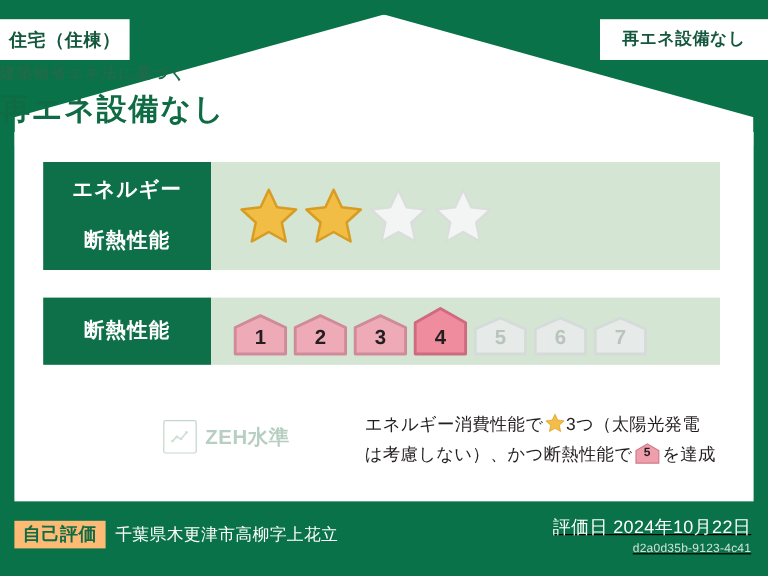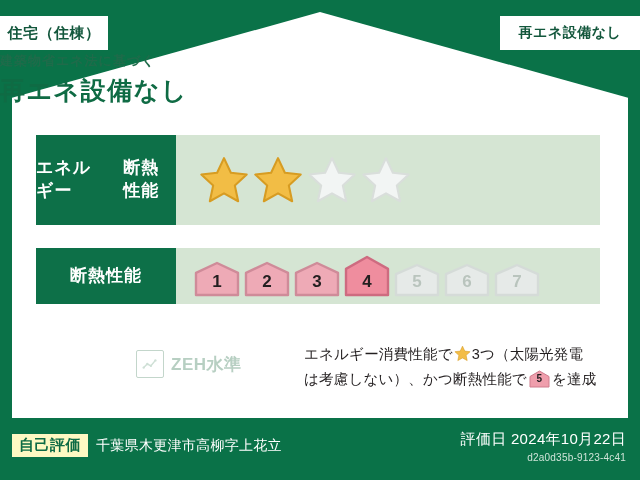--- a/index.html
+++ b/index.html
@@ -42,21 +42,21 @@
 
   
   .perf-row{
     position:absolute;left:36px;width:564px;display:flex;align-items:stretch;z-index:5;
   }
   #row-energy{top:135px;height:90px;}
   #row-insulation{top:238px;height:56px;margin-top:10px;}
 
   .row-label{
     background:#0d7048;color:#ffffff;font-weight:bold;
-    display:flex;flex-direction:row;align-items:center;justify-content:center;
+    display:flex;flex-direction:column;align-items:center;justify-content:center;
     line-height:1.35;flex:0 0 140px;font-size:17px;letter-spacing:1px;gap:20px;
   }
   #row-insulation .row-label{font-size:17px;}
   .row-value{
     flex:1;background:#d5e5d3;display:flex;align-items:center;
     padding-left:22px;
   }
   #row-insulation .row-value{padding-left:18px;}
 
   
@@ -95,25 +95,25 @@
     position:absolute;left:0;right:0;bottom:1px;text-align:center;
     font-size:10px;font-weight:bold;color:#231f20;
   }
 
   
   #footer{
     position:absolute;left:0;bottom:0;width:640px;height:62px;background:#0a7248;z-index:5;
   }
   #footer-left{position:absolute;left:12px;top:16px;display:flex;align-items:center;gap:8px;}
   #eval-type{
-    background:#fef9c3;color:#0d6b45;font-weight:bold;font-size:15px;
+    background:#fdba74;color:#0d6b45;font-weight:bold;font-size:15px;
     padding:2px 7px;letter-spacing:.5px;
   }
   #address{color:#ffffff;font-size:14px;letter-spacing:.3px;}
-  #footer-right{position:absolute;right:14px;top:12px;text-align:right;}
+  #footer-right{position:absolute;right:14px;top:12px;text-align:right;text-decoration:underline;}
   #eval-date{color:#ffffff;font-size:15px;letter-spacing:.3px;}
   #doc-id{color:#cfe4d8;font-size:10px;margin-top:3px;letter-spacing:.2px;}
 </style>
 </head>
 <body>
 
 <div id="label-root">
 
   <div class="roof"></div>
   <div class="card-body"></div>

